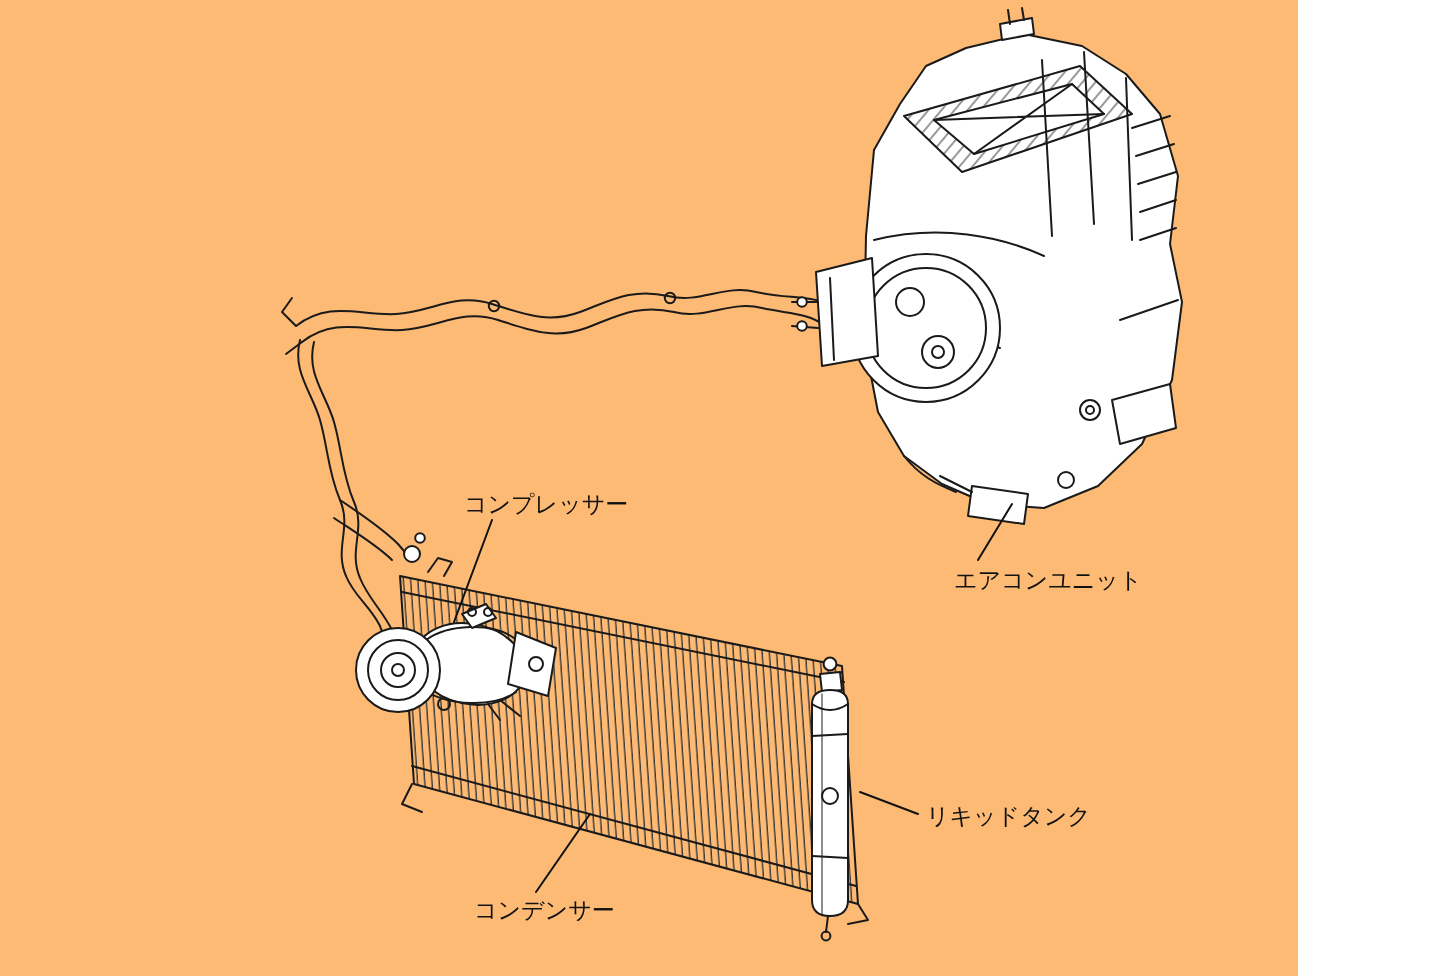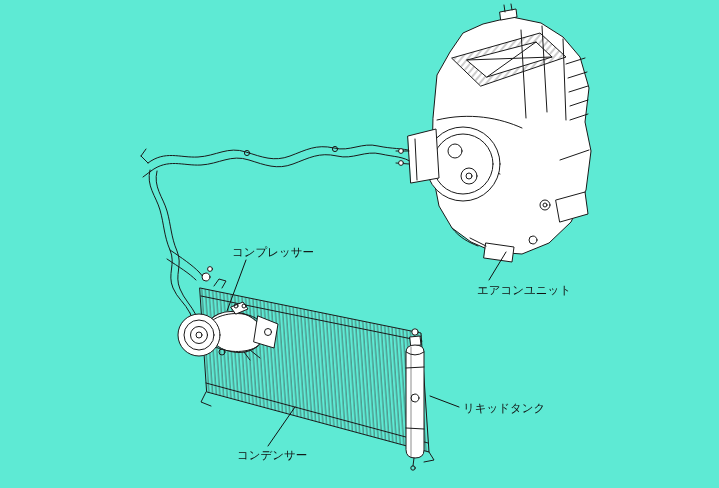--- a/index.html
+++ b/index.html
@@ -1,20 +1,20 @@
 <!DOCTYPE html>
 <html><head>
 <meta charset="utf-8">
 <title>Diagram</title>
 <style>
   html,body{margin:0;padding:0;background:#ffffff;}
   .stage{
     position:relative;
-    width:719px;height:488px;
-    background:#5eead4;
+    width:649px;height:488px;
+    background:#fdba74;
     overflow:hidden;
     font-family:"DejaVu Sans","Liberation Sans",sans-serif;
   }
   svg{position:absolute;left:0;top:0;}
   .lbl text{
     font-family:"DejaVu Sans","Liberation Sans",sans-serif;
     font-size:11.5px;
     fill:#111111;
     stroke:none;
   }

